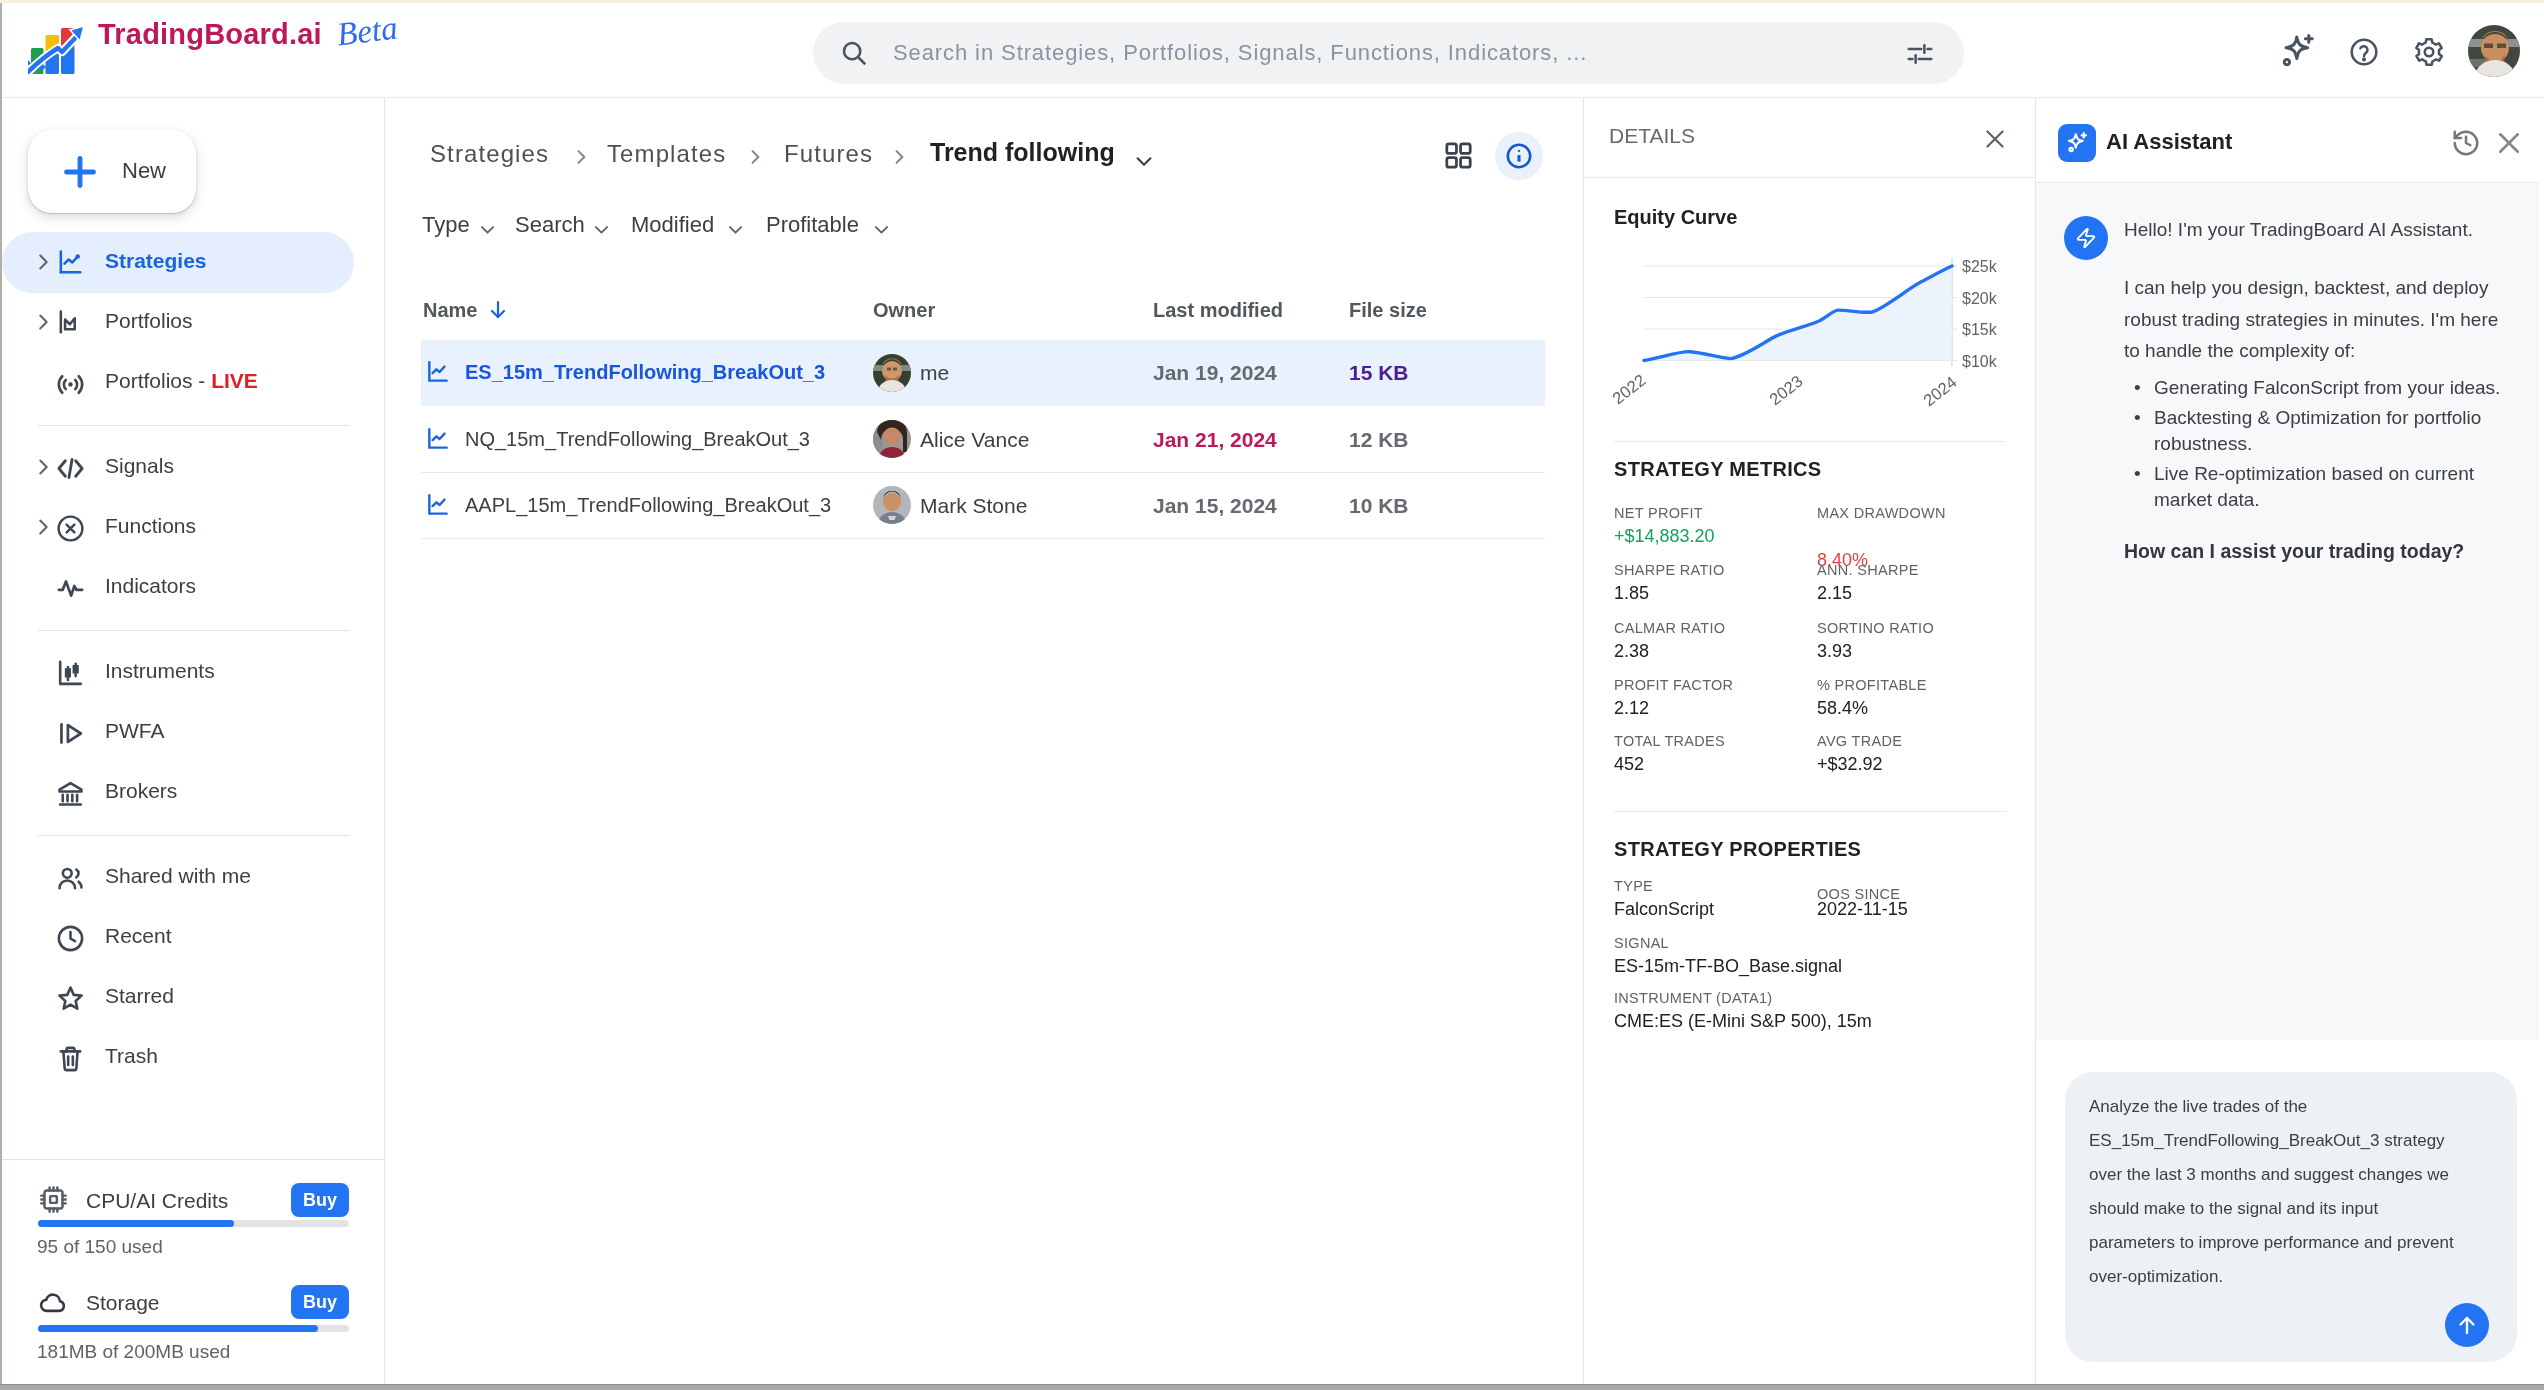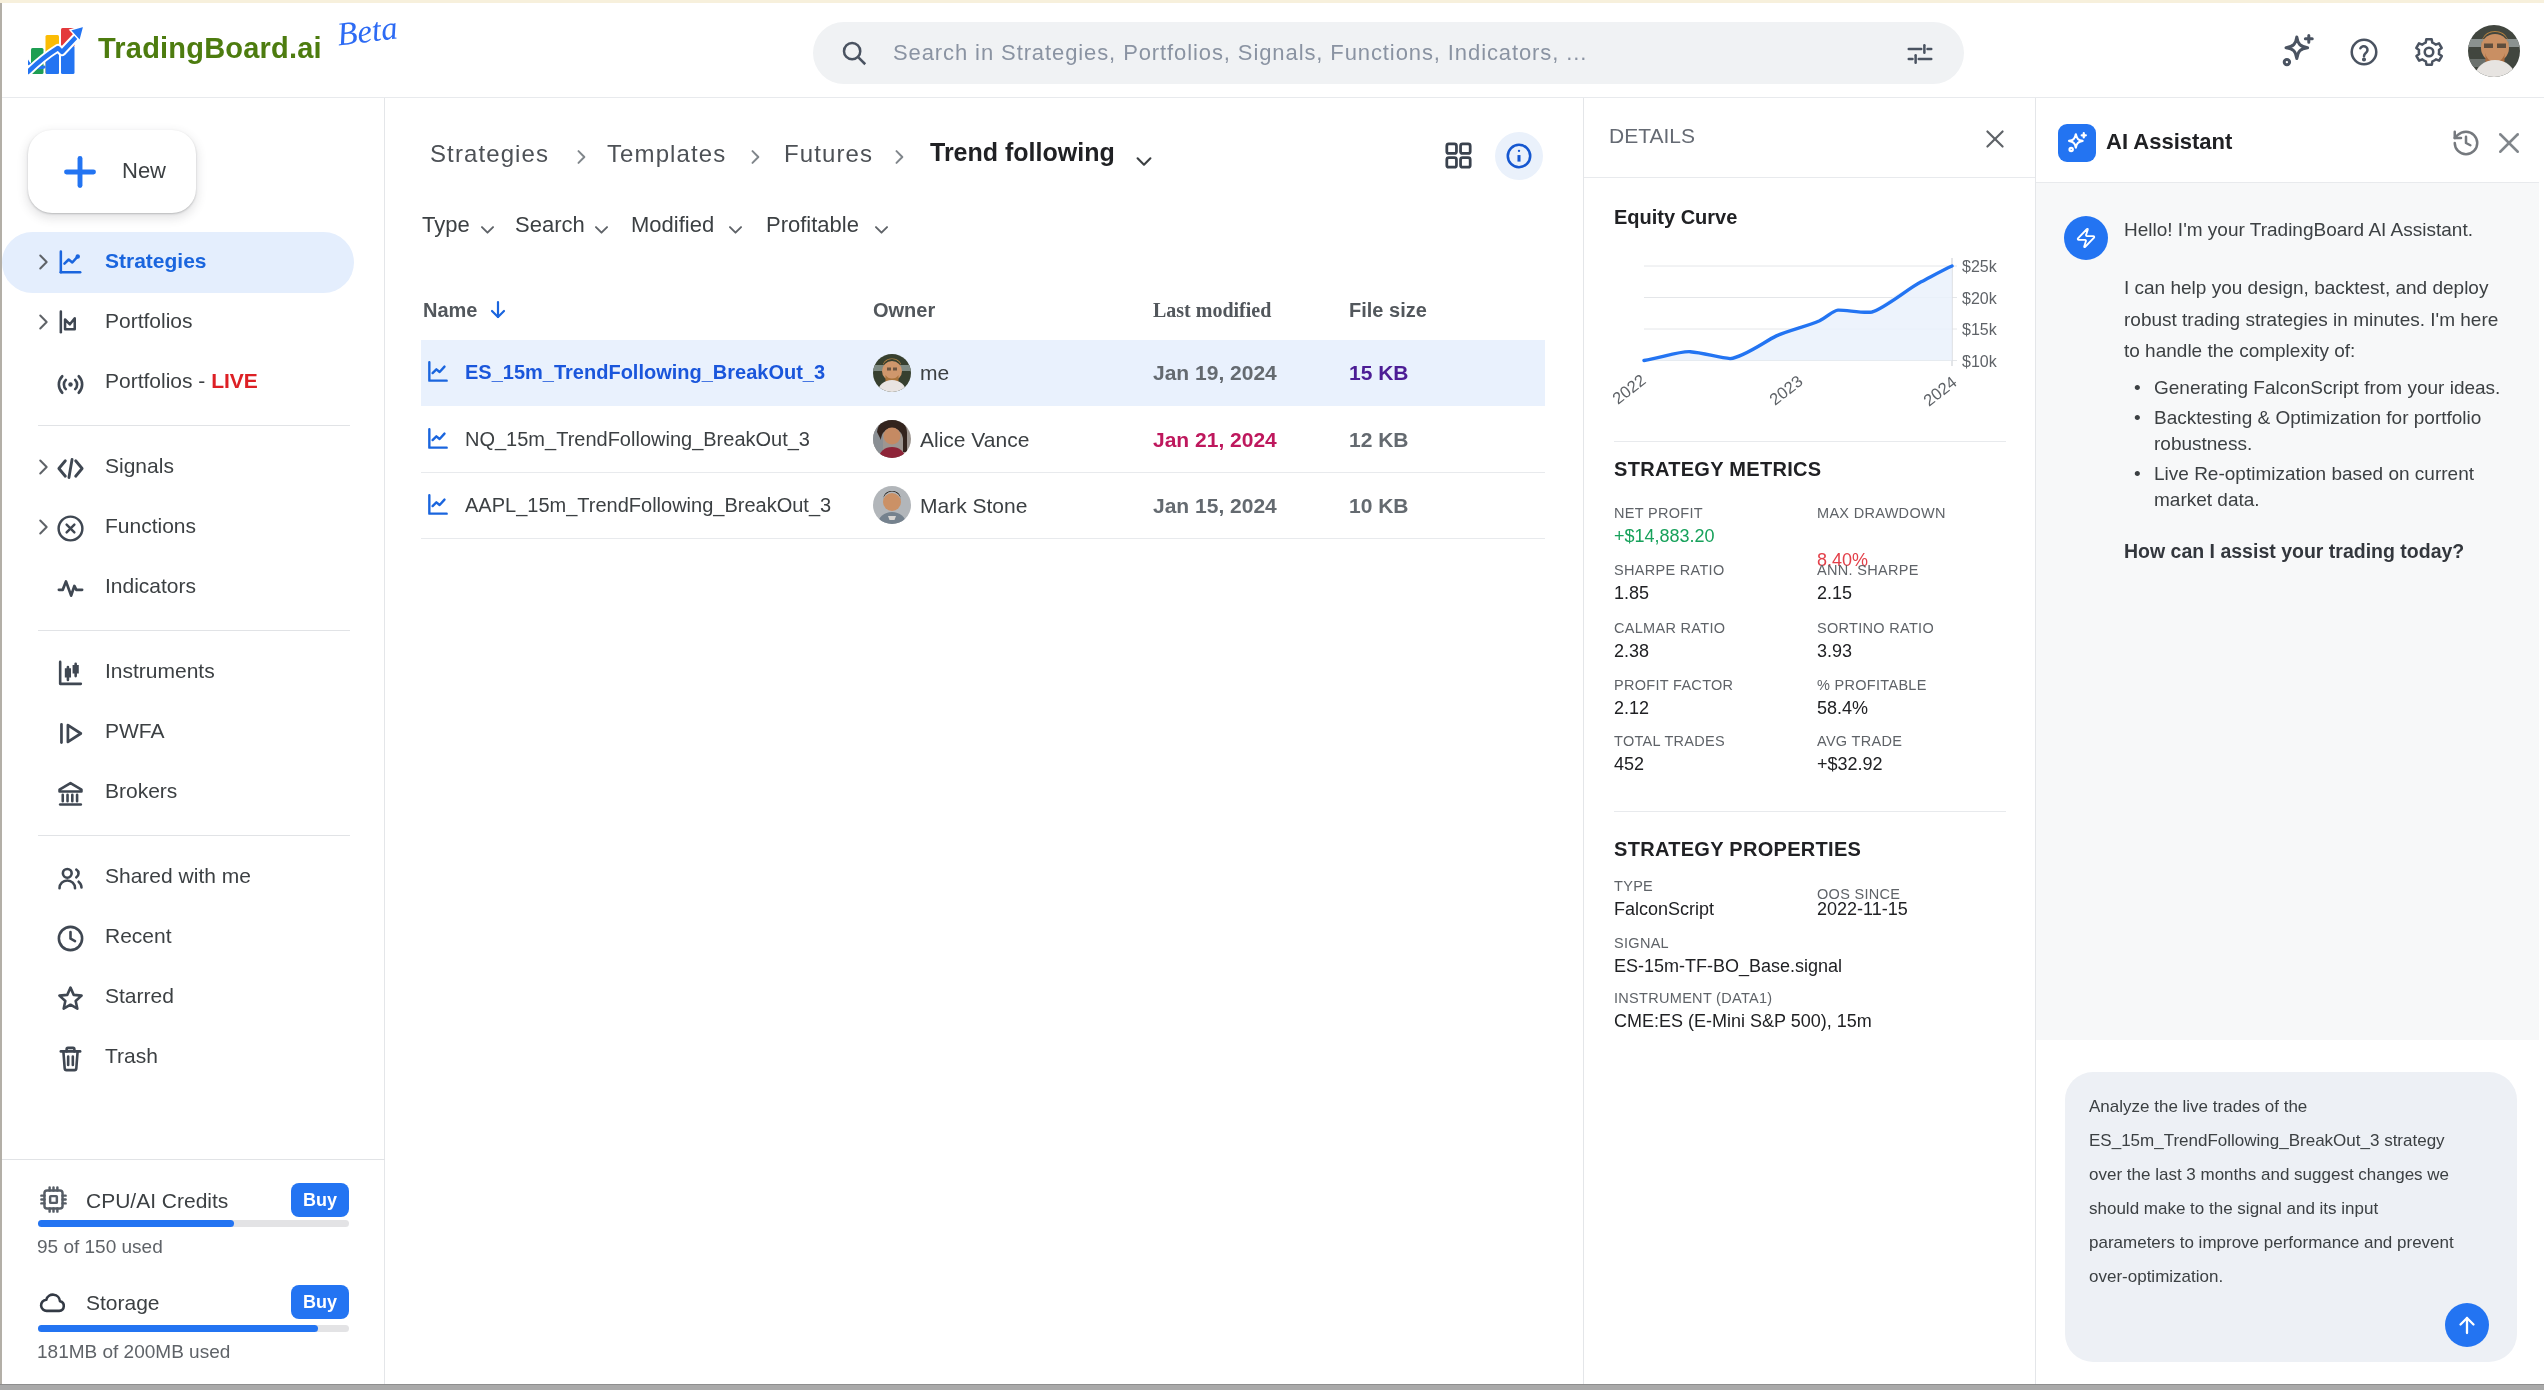--- a/index.html
+++ b/index.html
@@ -17,21 +17,21 @@
     <rect x="3" y="28" width="12.5" height="26" rx="1.5" fill="#1e9e53"></rect>
     <rect x="17.5" y="15" width="13.5" height="39" rx="1.5" fill="#fbbc05"></rect>
     <rect x="17.5" y="32" width="13.5" height="22" rx="1.5" fill="#2374f2"></rect>
     <rect x="33" y="8" width="13.5" height="19" rx="1.5" fill="#e3393c"></rect>
     <rect x="33" y="26" width="13.5" height="28" rx="1.5" fill="#2374f2"></rect>
     <path d="M-3 32 C-3 44, 6 50, 16 47" fill="none" stroke="#2374f2" stroke-width="3" stroke-linecap="round"></path>
     <path d="M0 52 C12 40, 22 33, 30 28 L34 32 L50 15" fill="none" stroke="#fff" stroke-width="8.5" stroke-linecap="round" stroke-linejoin="round"></path>
     <path d="M0 52 C12 40, 22 33, 30 28 L34 32 L50 15" fill="none" stroke="#2374f2" stroke-width="4.5" stroke-linecap="round" stroke-linejoin="round"></path>
     <path d="M42 10 L56 6 L52 21 Z" fill="#2374f2" stroke="#fff" stroke-width="1.5"></path>
   </svg>
-  <div class="abs" style="left:98px;top:32px;font-size:29px;font-weight:700;color:#4d7c0f;letter-spacing:0.2px;">TradingBoard.ai</div>
+  <div class="abs" style="left:98px;top:18px;font-size:29px;font-weight:700;color:#be185d;letter-spacing:0.2px;">TradingBoard.ai</div>
   <div class="abs" style="left:337px;top:13px;font-family:'Liberation Serif',serif;font-style:italic;font-size:33px;font-weight:400;color:#2d6bf4;transform:rotate(-7deg);">Beta</div>
 
   <div class="abs" style="left:813px;top:22px;width:1151px;height:62px;border-radius:31px;background:#f0f2f4;"></div>
   <svg class="abs" style="left:839px;top:38px;" width="30" height="30" viewBox="0 0 24 24" fill="none" stroke="#4a5361" stroke-width="2">
       <circle cx="10.5" cy="10.5" r="6.5"></circle>
       <line x1="15.5" y1="15.5" x2="21" y2="21"></line>
     </svg>
   <div class="abs" style="left:893px;top:40px;font-size:22px;letter-spacing:0.9px;color:#8a93a2;">Search in Strategies, Portfolios, Signals, Functions, Indicators, ...</div>
   <svg class="abs" style="left:1905px;top:39px;" width="30" height="30" viewBox="0 0 24 24" fill="none" stroke="#4a5361" stroke-width="2" stroke-linecap="round">
       <line x1="3" y1="8" x2="13" y2="8"></line>
@@ -260,21 +260,21 @@
   <svg class="abs" style="left:487px;top:122px;" width="19" height="19" viewBox="0 0 24 24" fill="none" stroke="#5f6368" stroke-width="2.4" stroke-linecap="round" stroke-linejoin="round">
       <polyline points="5,9 12,16 19,9"></polyline>
     </svg>
 
   <div class="abs" style="left:38px;top:201px;font-size:20px;font-weight:700;color:#52575c;">Name</div>
   <svg class="abs" style="left:101px;top:200px;" width="24" height="24" viewBox="0 0 24 24" fill="none" stroke="#1a65de" stroke-width="2.2" stroke-linecap="round" stroke-linejoin="round">
       <line x1="12" y1="4" x2="12" y2="19"></line>
       <polyline points="6,13 12,19 18,13"></polyline>
     </svg>
   <div class="abs" style="left:488px;top:201px;font-size:20px;font-weight:700;color:#52575c;">Owner</div>
-  <div class="abs" style="left:768px;top:201px;font-size:20px;font-weight:700;color:#52575c;font-family:Liberation Serif, serif;">Last modified</div>
+  <div class="abs" style="left:768px;top:201px;font-size:20px;font-weight:700;color:#52575c;">Last modified</div>
   <div class="abs" style="left:964px;top:201px;font-size:20px;font-weight:700;color:#52575c;">File size</div>
 
   <div class="abs" style="left:36px;top:242px;width:1124px;height:66px;background:#e9f1fd;"></div>
   <svg class="abs" style="left:40px;top:261px;" width="26" height="26" viewBox="0 0 24 24" fill="none" stroke="#1a65de" stroke-width="2.2" stroke-linecap="round" stroke-linejoin="round">
       <path d="M4 3 v17 M4 20 h16"></path>
       <polyline points="7,13 10.5,9.5 13.5,12 18,7"></polyline>
     </svg>
   <div class="abs" style="left:80px;top:263px;font-size:20px;font-weight:600;color:#1a56db;">ES_15m_TrendFollowing_BreakOut_3</div>
   <svg class="abs" style="left:488px;top:256px;" width="38" height="38" viewBox="0 0 38 38">
       <defs>

